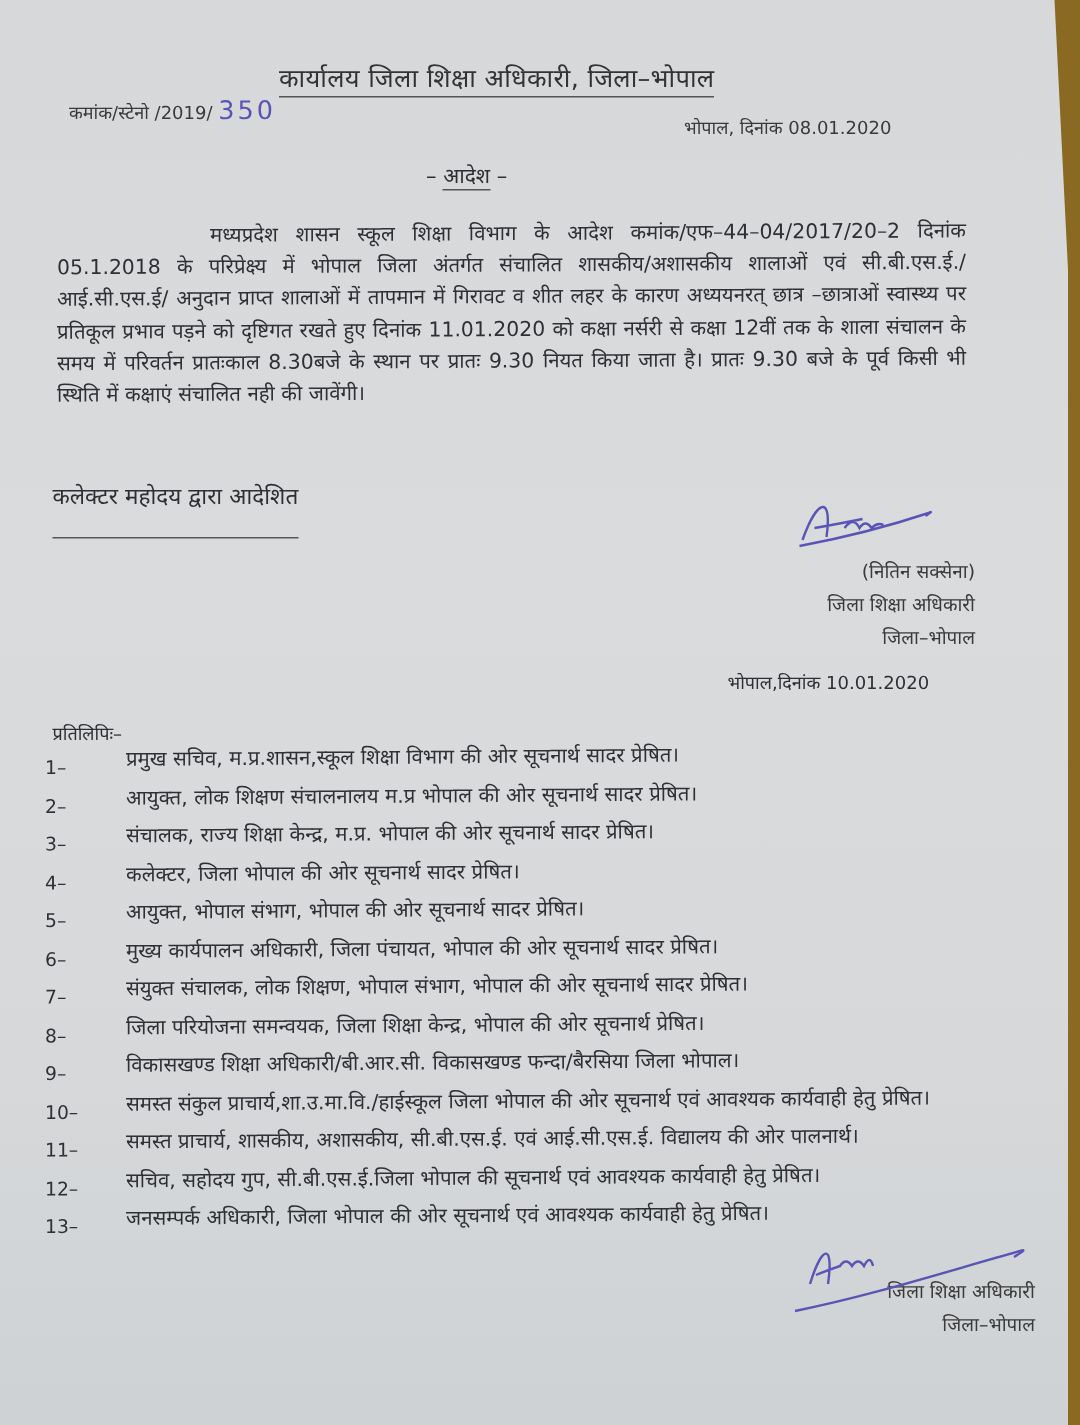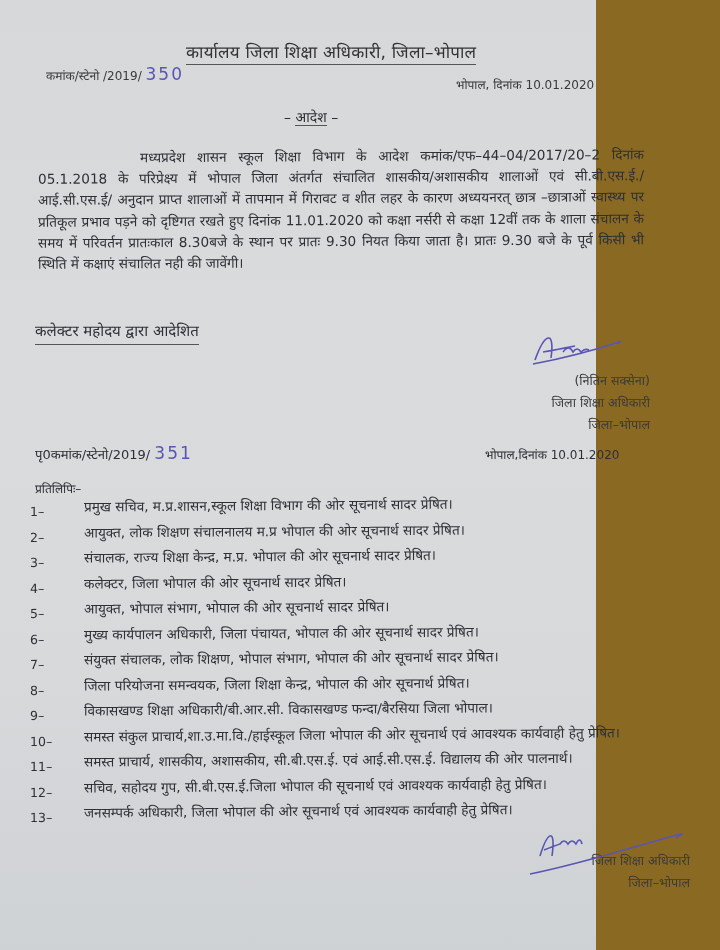--- a/index.html
+++ b/index.html
@@ -3,42 +3,42 @@
 <meta charset="utf-8">
 <style>
   html, body { margin:0; padding:0; }
   body {
     width:720px; height:950px; overflow:hidden; position:relative;
     background:#8a6a22;
     font-family:"DejaVu Sans", "Liberation Sans", sans-serif;
     color:#2d2f35;
   }
   .paper {
-    position:absolute; left:0; top:0; width:596px; height:950px;
+    position:absolute; left:0; top:0; width:712px; height:950px;
     background:linear-gradient(180deg,#d6d8d9 0%,#d9dbdc 40%,#d7d9db 70%,#cfd2d4 100%);
     clip-path:polygon(0 0, 703px 0, 712px 180px, 712px 950px, 0 950px);
     text-decoration:underline;
   }
   .abs { position:absolute; white-space:nowrap; }
   .title {
     left:186px; top:40px; font-size:17px; color:#333;
     border-bottom:1.5px solid #555; padding-bottom:1px; letter-spacing:0.2px;
   }
   .ref { font-size:12px; color:#3a3a3a; }
   .hand { color:#5a55b5; font-family:"DejaVu Sans", sans-serif; font-size:17px; letter-spacing:2px; }
   .order-h { left:284px; top:107px; font-size:14px; }
   .order-h u { text-decoration:none; border-bottom:1.5px solid #555;margin-top:20px; }
   .para {
     position:absolute; left:38px; top:146px; width:606px;
     font-size:13.6px; line-height:21.2px; text-align:justify; color:#2e3036;
     transform:skewY(-0.35deg);
   }
   .para .indent { display:inline-block; width:102px; }
   .collector {
-    left:35px; top:320px; font-size:15px; border-bottom:1.5px solid #555; padding-bottom:4px;
+    left:35px; top:320px; font-size:15px; border-bottom:1.5px solid #555; padding-bottom:18px;
   }
   .sig-block { position:absolute; text-align:right; font-size:12.6px; line-height:22px; color:#3a3a3a; }
   .sig1 { left:490px; top:330px; width:160px; }
   .sig2 { left:520px; top:836px; width:170px; }
   .sig svg { display:block; margin:0 auto; }
   .copy-ref { left:35px; top:443px; font-size:13px; }
   .copy-date { left:485px; top:446px; font-size:12px; }
   .prati { left:35px; top:480px; font-size:12px; }
   .list { position:absolute; left:30px; top:497px; width:630px; font-size:13.6px; color:#2e3036; transform:skewY(-0.45deg); transform-origin:left top; }
   .item { display:flex; line-height:21.5px; }
@@ -49,21 +49,21 @@
 <body>
 
 <div class="paper">
 
   <div class="abs title">कार्यालय जिला शिक्षा अधिकारी, जिला–भोपाल</div>
 
   <div class="abs ref" style="left:46px; top:64px;">
     <span>कमांक/स्टेनो   /2019/</span>
     <span class="hand">350</span>
   </div>
-  <div class="abs ref" style="left:456px; top:76px;">भोपाल, दिनांक 10.01.2020</div>
+  <div class="abs ref" style="left:456px; top:76px;">भोपाल, दिनांक 08.01.2020</div>
 
   <div class="abs order-h">
     <span>–</span>
     <u>आदेश</u>
     <span>–</span>
   </div>
 
   <div class="para"><span class="indent"></span><span>मध्यप्रदेश शासन स्कूल शिक्षा विभाग के आदेश कमांक/एफ–44–04/2017/20–2 दिनांक 05.1.2018 के परिप्रेक्ष्य में भोपाल जिला अंतर्गत संचालित शासकीय/अशासकीय शालाओं एवं सी.बी.एस.ई./आई.सी.एस.ई/ अनुदान प्राप्त शालाओं में तापमान में गिरावट व शीत लहर के कारण अध्ययनरत् छात्र –छात्राओं स्वास्थ्य पर प्रतिकूल प्रभाव पड़ने को दृष्टिगत रखते हुए दिनांक 11.01.2020 को कक्षा नर्सरी से कक्षा 12वीं तक के शाला संचालन के समय में परिवर्तन प्रातःकाल 8.30बजे के स्थान पर प्रातः 9.30 नियत किया जाता है। प्रातः 9.30 बजे के पूर्व किसी भी स्थिति में कक्षाएं संचालित नही की जावेंगी।</span></div>
 
   <div class="abs collector">कलेक्टर महोदय द्वारा आदेशित</div>
@@ -72,24 +72,20 @@
     <div class="sig">
       <svg width="110" height="40" viewBox="0 0 110 40">
         <path d="M20 30 C 30 2, 40 0, 36 28 M28 22 C 40 20, 50 18, 60 16 M48 22 q6 -8 10 0 q4 -6 8 0 q4 -4 8 -2 M18 34 C 50 28, 80 20, 104 12 q4 -2 -2 2" stroke="#5a55b5" stroke-width="1.6" fill="none"></path>
       </svg>
     </div>
     <div>(नितिन सक्सेना)</div>
     <div>जिला शिक्षा अधिकारी</div>
     <div>जिला–भोपाल</div>
   </div>
 
-  <div class="abs copy-ref">
-    <span>पृ0कमांक/स्टेनो/2019/</span>
-    <span class="hand">351</span>
-  </div>
   <div class="abs copy-date">भोपाल,दिनांक 10.01.2020</div>
 
   <div class="abs prati">प्रतिलिपिः–</div>
 
   <div class="list">
     <div class="item" style="margin-top:0">
         <span class="num">1–</span>
         <span class="txt">प्रमुख सचिव, म.प्र.शासन,स्कूल शिक्षा विभाग की ओर सूचनार्थ सादर प्रेषित।</span>
       </div>
     <div class="item">

